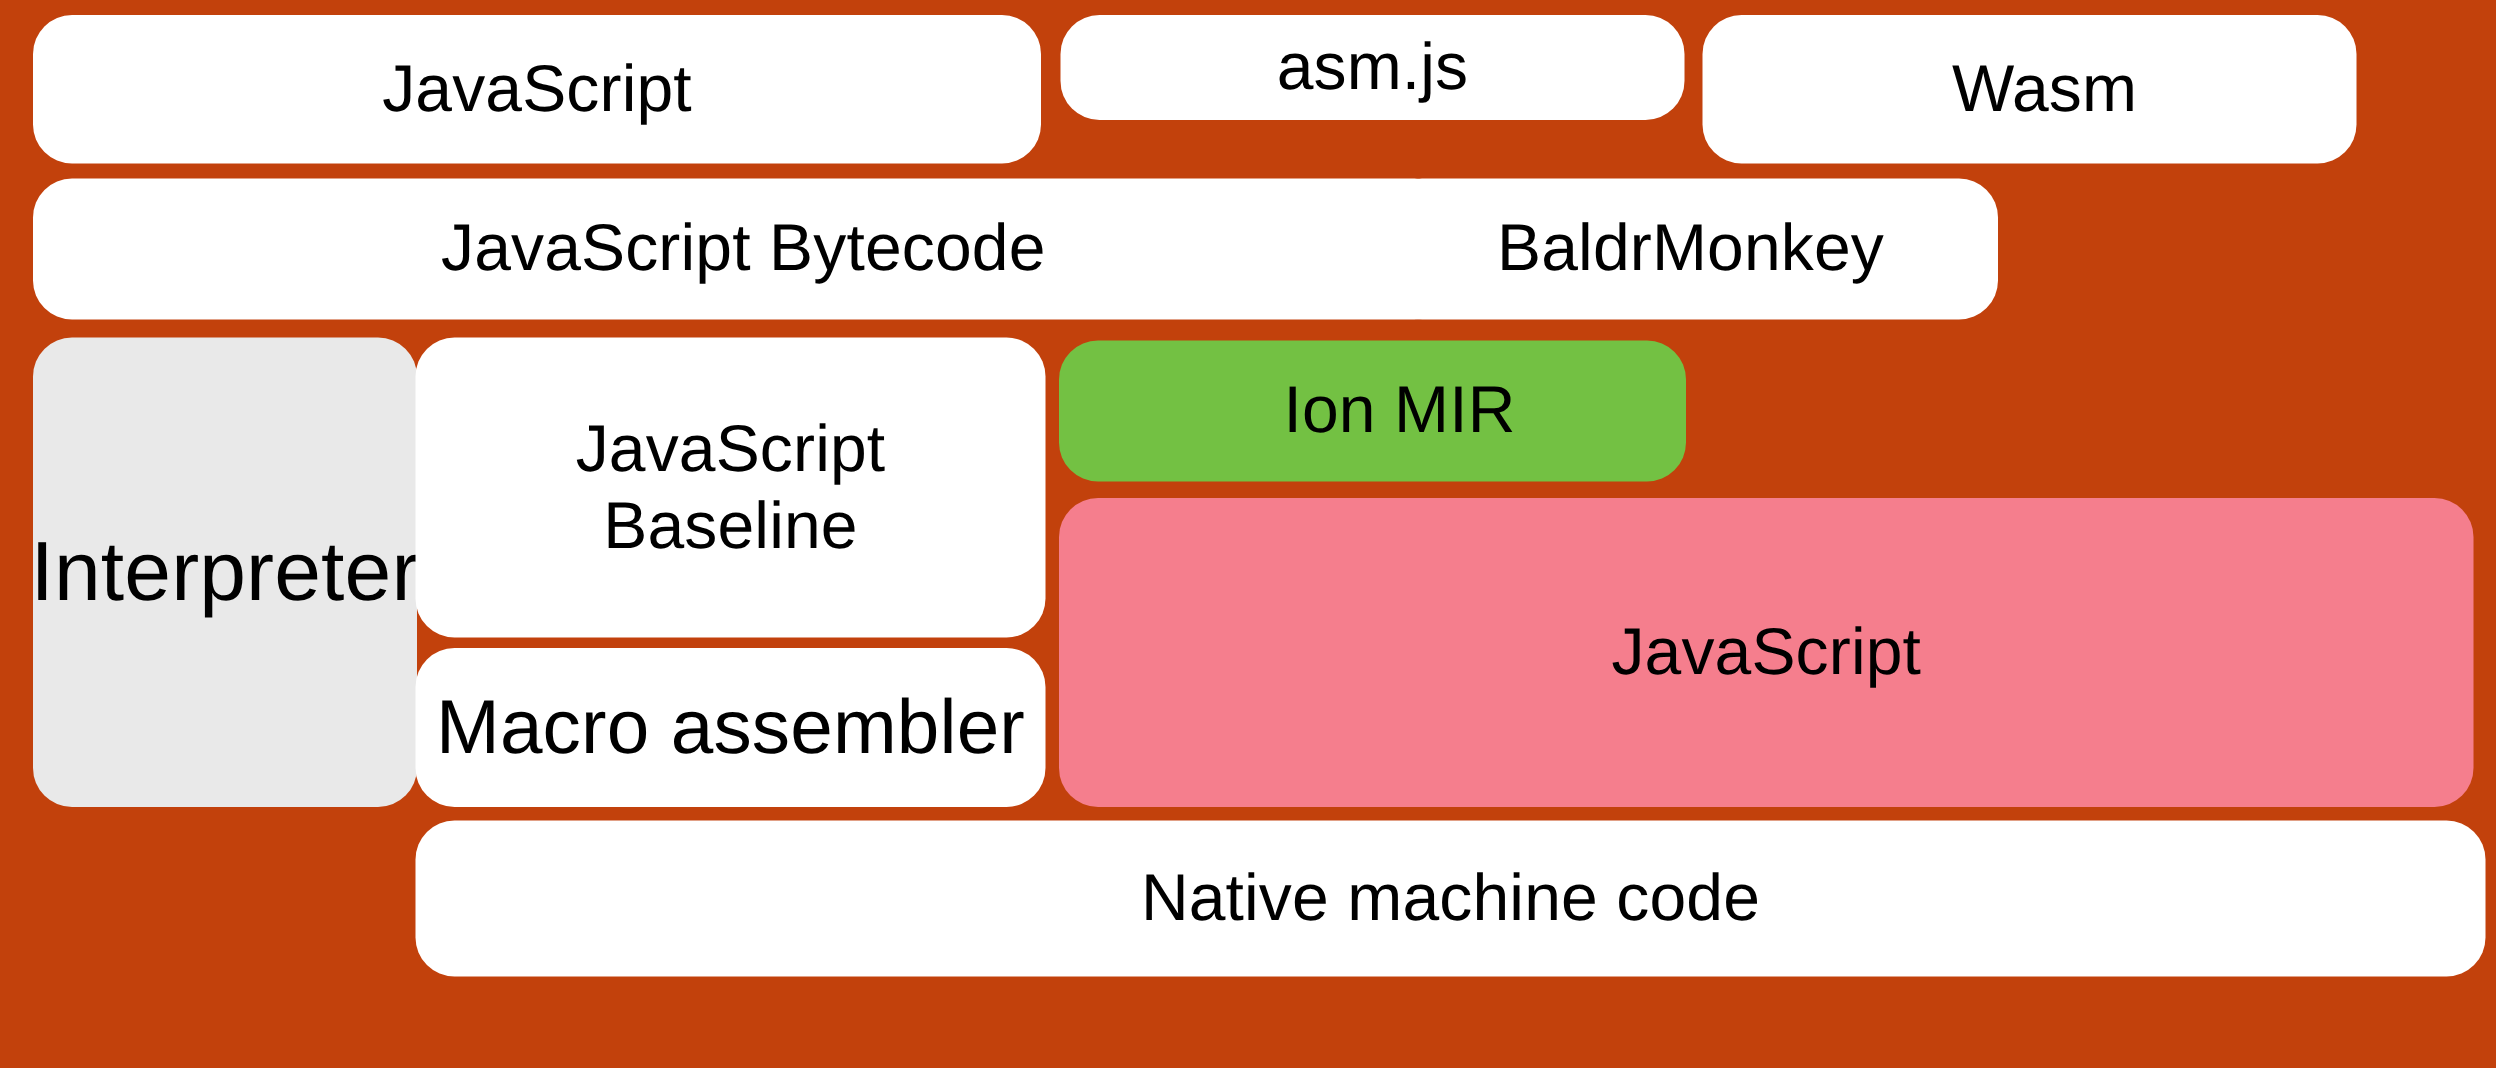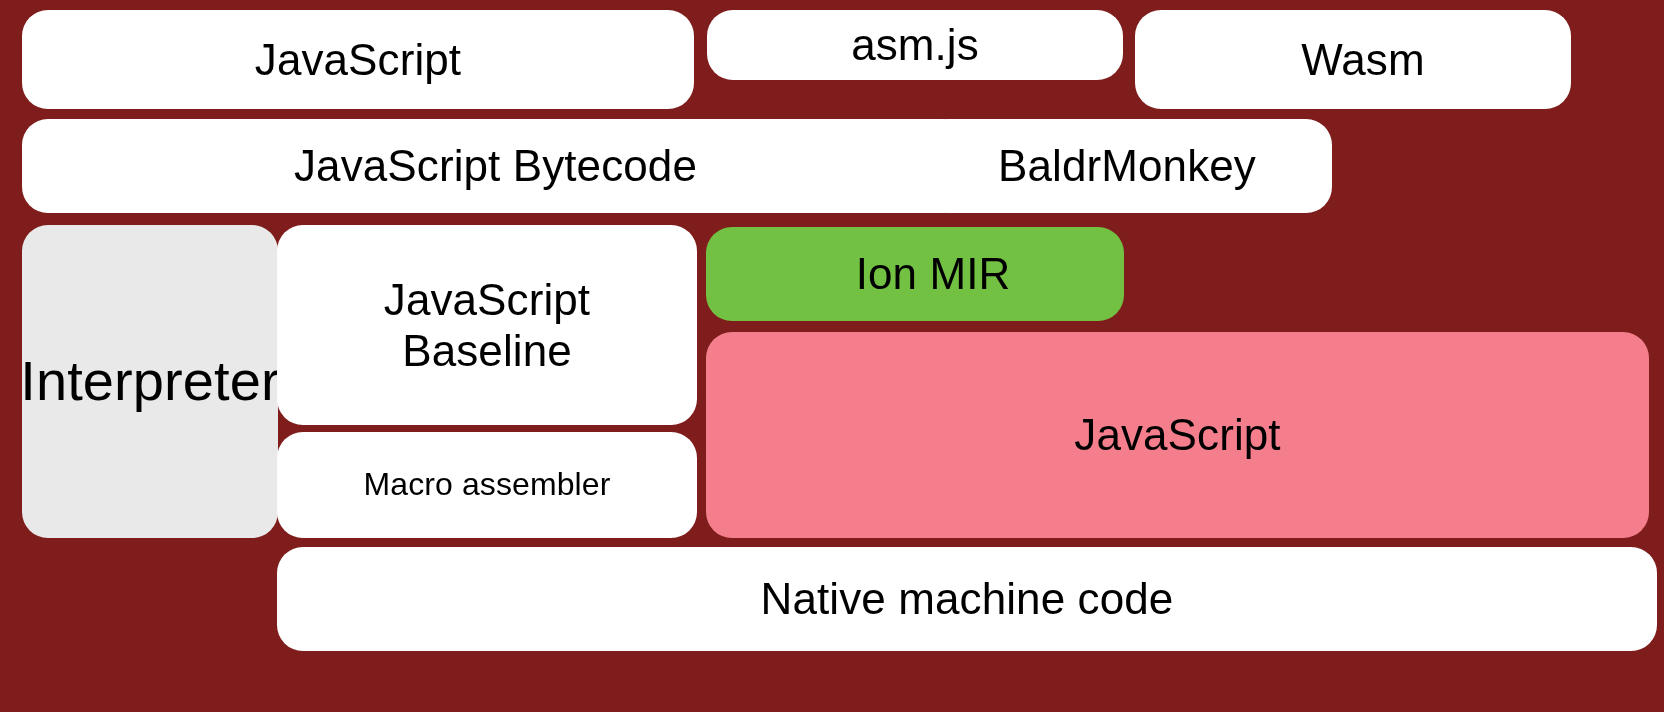--- a/index.html
+++ b/index.html
@@ -8,21 +8,21 @@
     padding: 0;
     background: #000000;
   }
   body {
     font-family: "Liberation Sans", sans-serif;
   }
   #diagram {
     position: relative;
     width: 1664px;
     height: 712px;
-    background: #7f1d1d;
+    background: #c2410c;
     overflow: hidden;
   }
   .node {
     position: absolute;
     box-sizing: border-box;
     border-radius: 26px;
     background: #ffffff;
     color: #000000;
     display: flex;
     align-items: center;
@@ -44,21 +44,21 @@
   #n-asmjs        { left: 707px;  top: 10px;  width: 416px;  height: 70px;  }
   #n-wasm         { left: 1135px; top: 10px;  width: 436px;  height: 99px; padding-left: 20px;  }
 
   
   #n-jsbytecode   { left: 22px;   top: 119px; width: 947px;  height: 94px;  }
   #n-baldrmonkey  { left: 922px;  top: 119px; width: 410px;  height: 94px;  }
 
   
   #n-interpreter  { left: 22px;   top: 225px; width: 256px;  height: 313px; font-size: 56px; }
   #n-jsbaseline   { left: 277px;  top: 225px; width: 420px;  height: 200px; }
-  #n-macroasm     { left: 277px;  top: 432px; width: 420px;  height: 106px; font-size: 32px; }
+  #n-macroasm     { left: 277px;  top: 432px; width: 420px;  height: 106px; font-size: 51px; }
   #n-ionmir       { left: 706px;  top: 227px; width: 418px;  height: 94px;  }
   #n-cranelift    { left: 706px;  top: 332px; width: 943px;  height: 206px; }
 
   
   #n-nativecode   { left: 277px;  top: 547px; width: 1380px; height: 104px; }
 </style>
 </head>
 <body>
 
 <div id="diagram">

